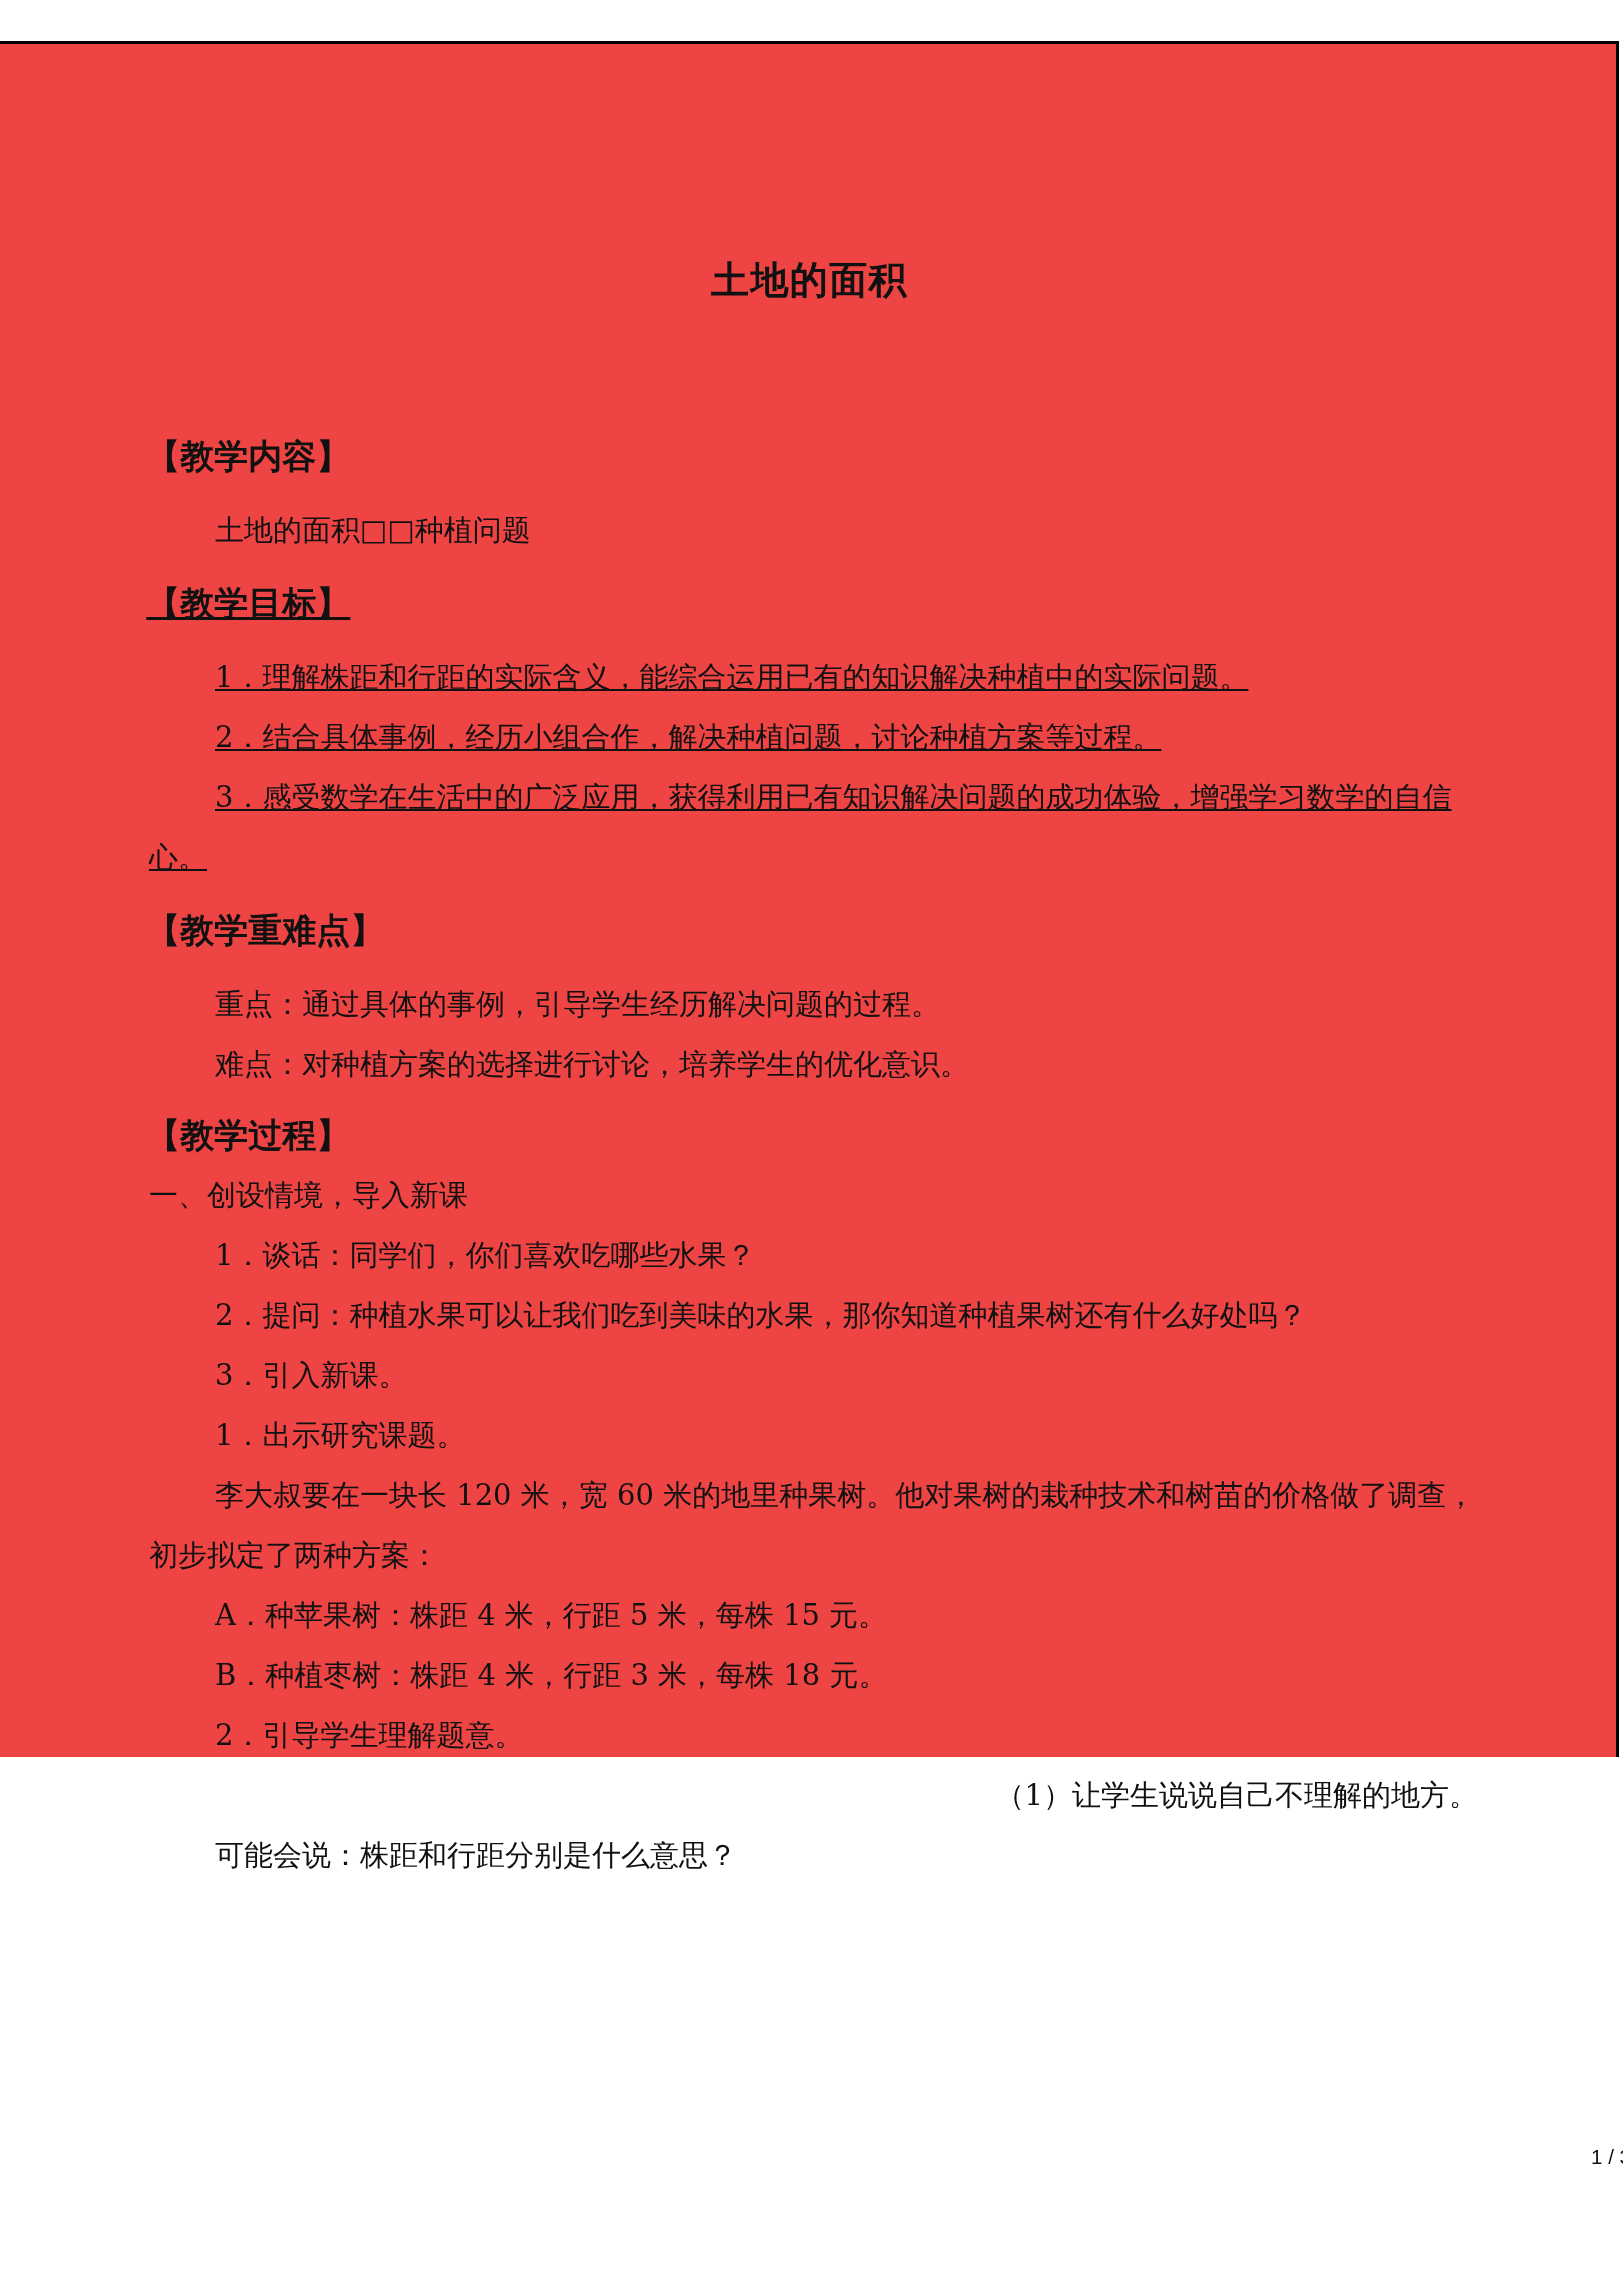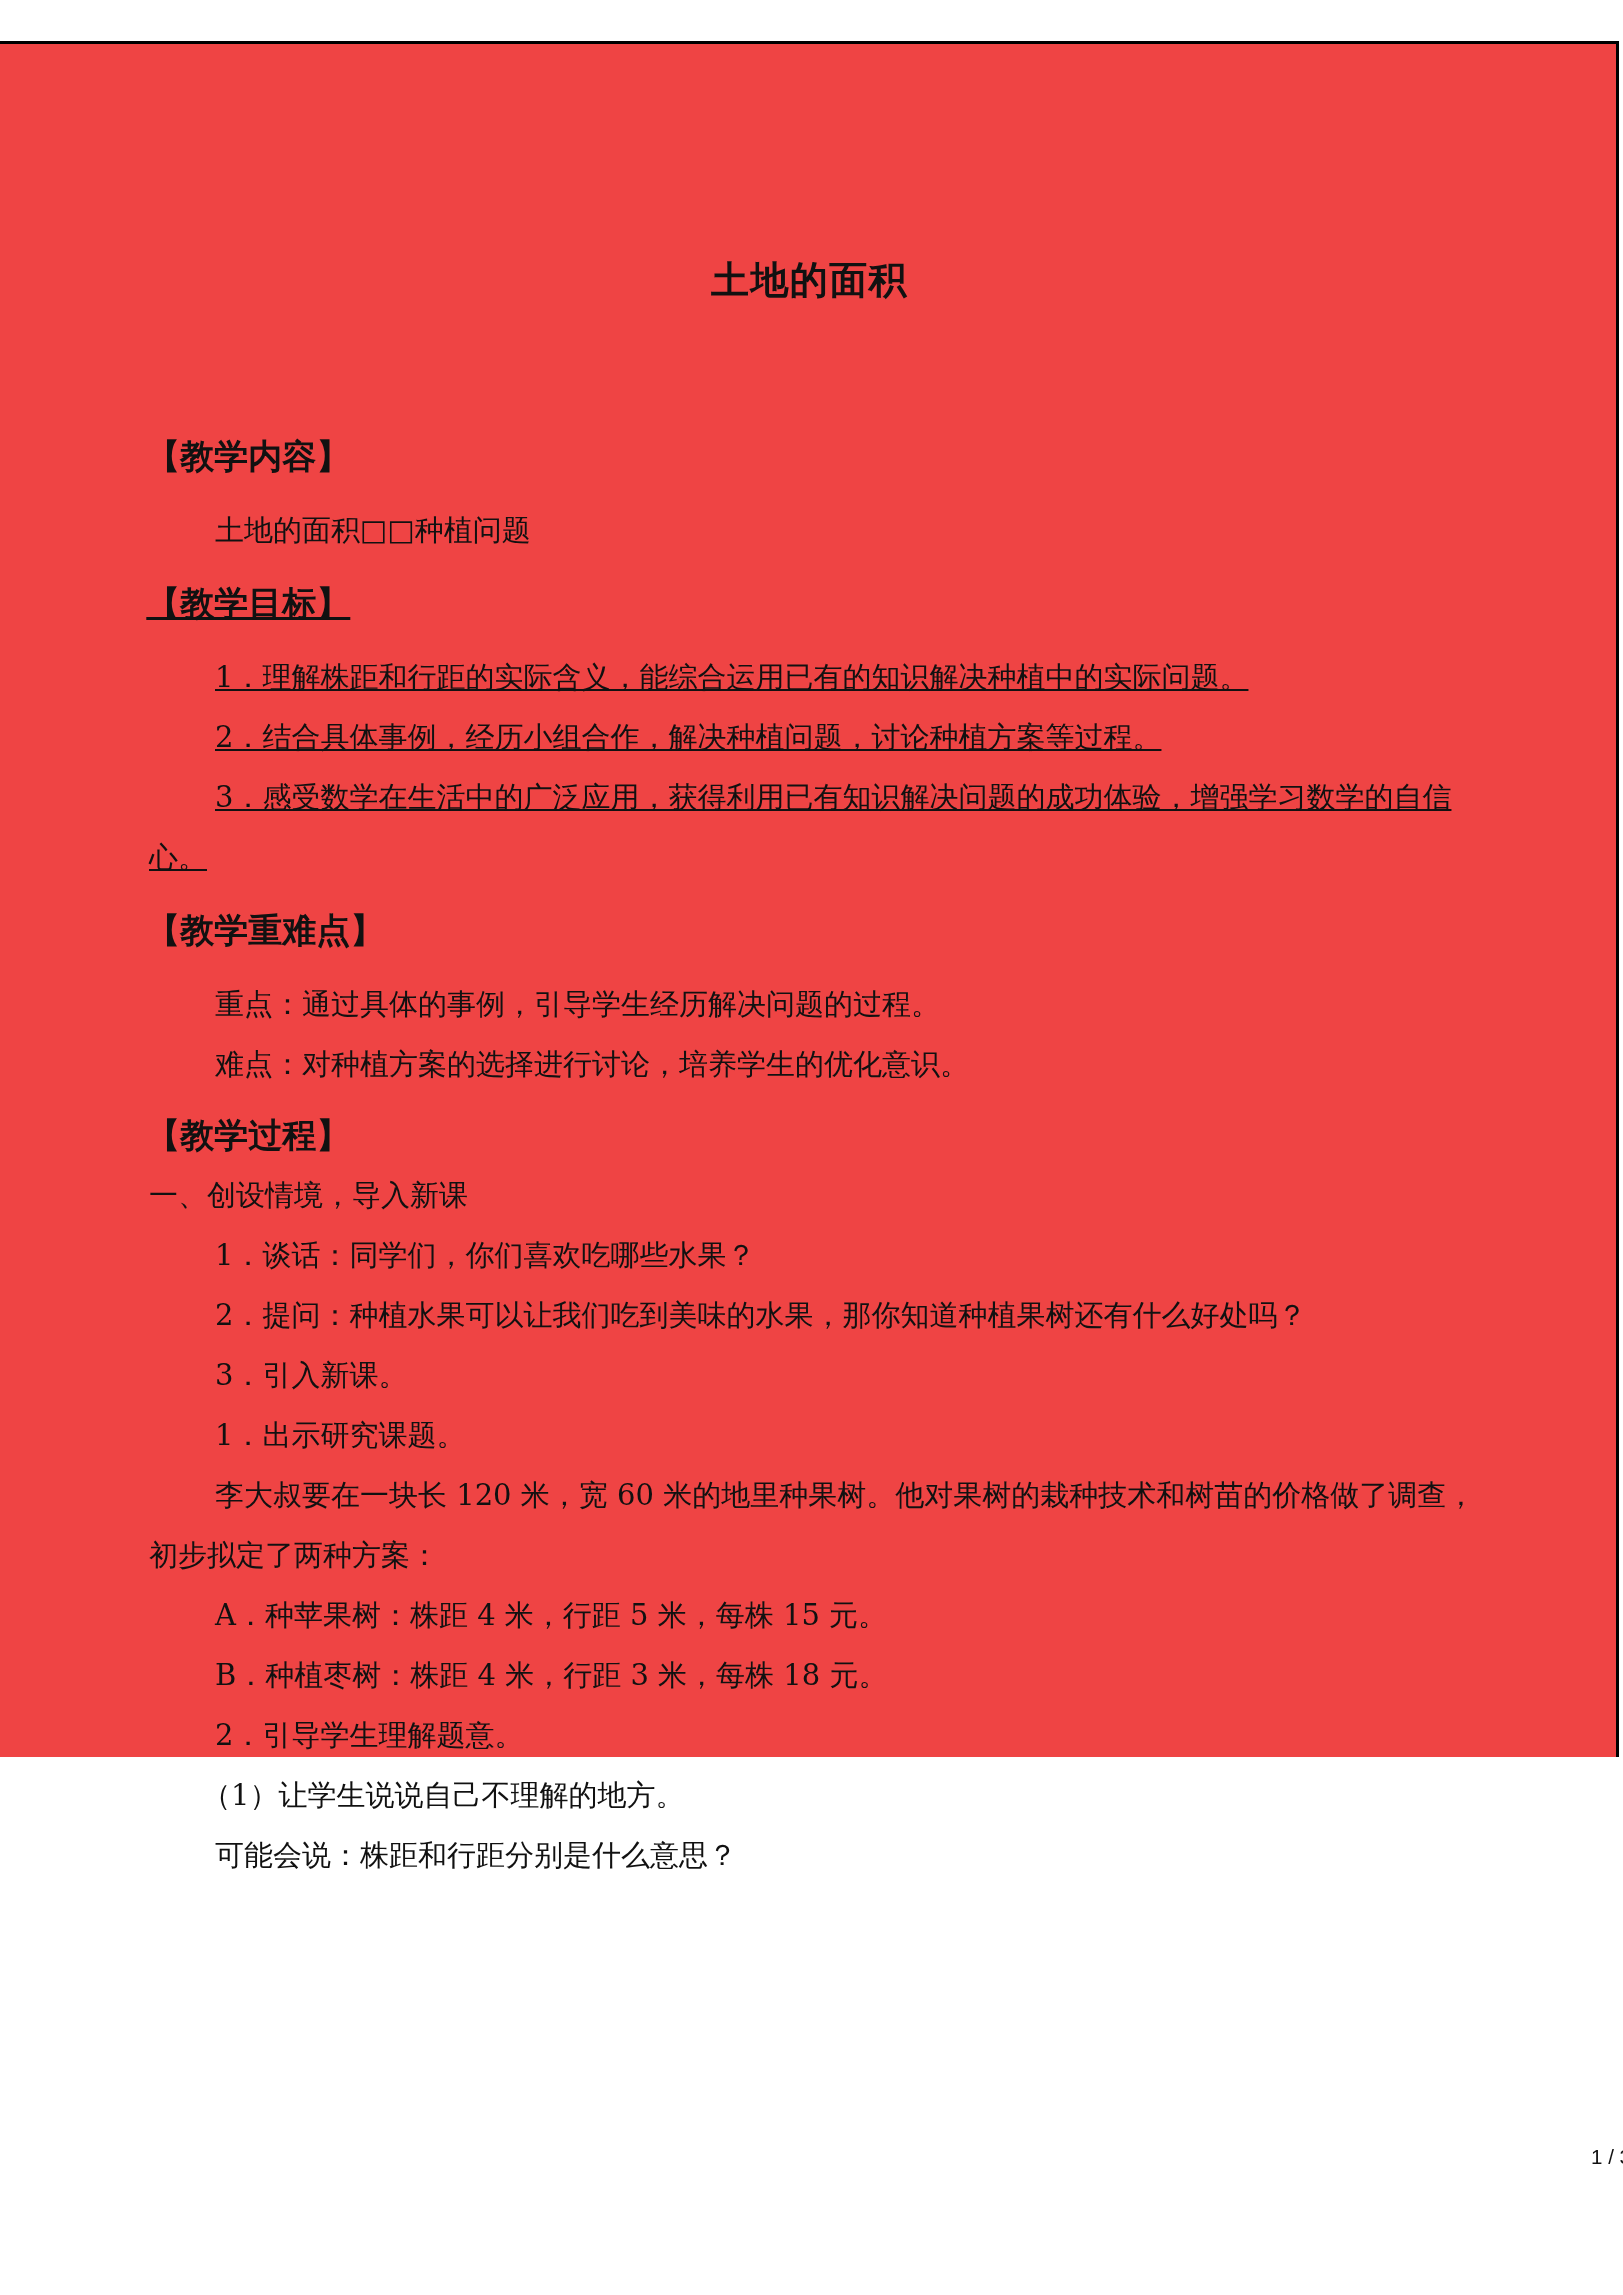--- a/index.html
+++ b/index.html
@@ -104,20 +104,20 @@
     <div class="section-heading">【教学过程】</div>
     <p class="p noindent">一、创设情境，导入新课</p>
     <p class="p">1．谈话：同学们，你们喜欢吃哪些水果？</p>
     <p class="p">2．提问：种植水果可以让我们吃到美味的水果，那你知道种植果树还有什么好处吗？</p>
     <p class="p">3．引入新课。</p>
     <p class="p">1．出示研究课题。</p>
     <p class="p">李大叔要在一块长 120 米，宽 60 米的地里种果树。他对果树的栽种技术和树苗的价格做了调查，初步拟定了两种方案：</p>
     <p class="p">A．种苹果树：株距 4 米，行距 5 米，每株 15 元。</p>
     <p class="p">B．种植枣树：株距 4 米，行距 3 米，每株 18 元。</p>
     <p class="p">2．引导学生理解题意。</p>
-    <p class="p" style="text-indent: 53px;">（1）让学生说说自己不理解的地方。</p>
+    <p class="p" style="text-indent: 53px; text-align: right;">（1）让学生说说自己不理解的地方。</p>
     <p class="p">可能会说：株距和行距分别是什么意思？</p>
   </div>
 
   <div class="footer">1 / 3</div>
 
 </div>
 
 
 </body></html>

